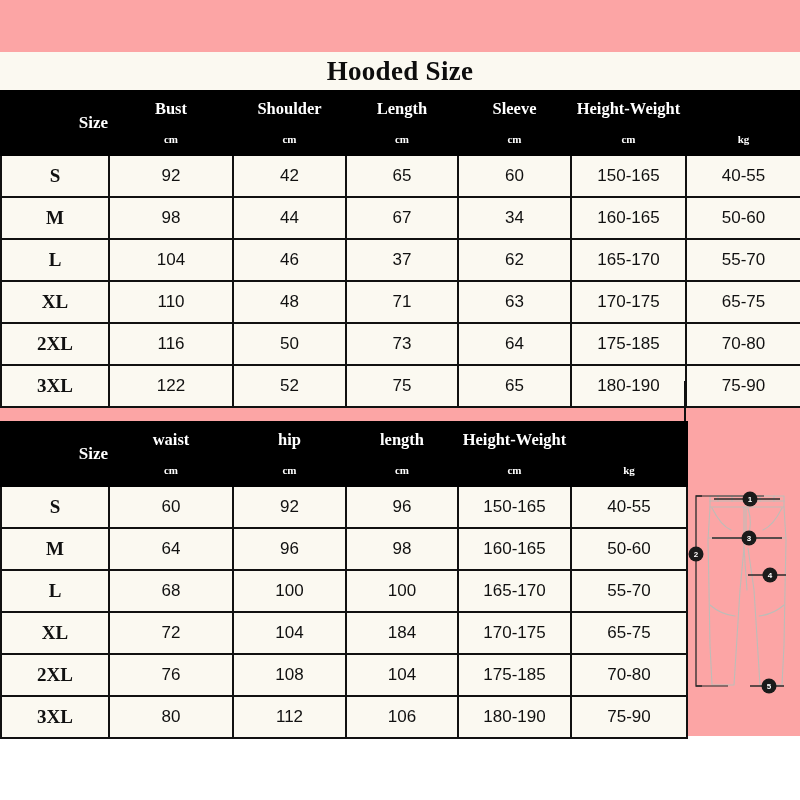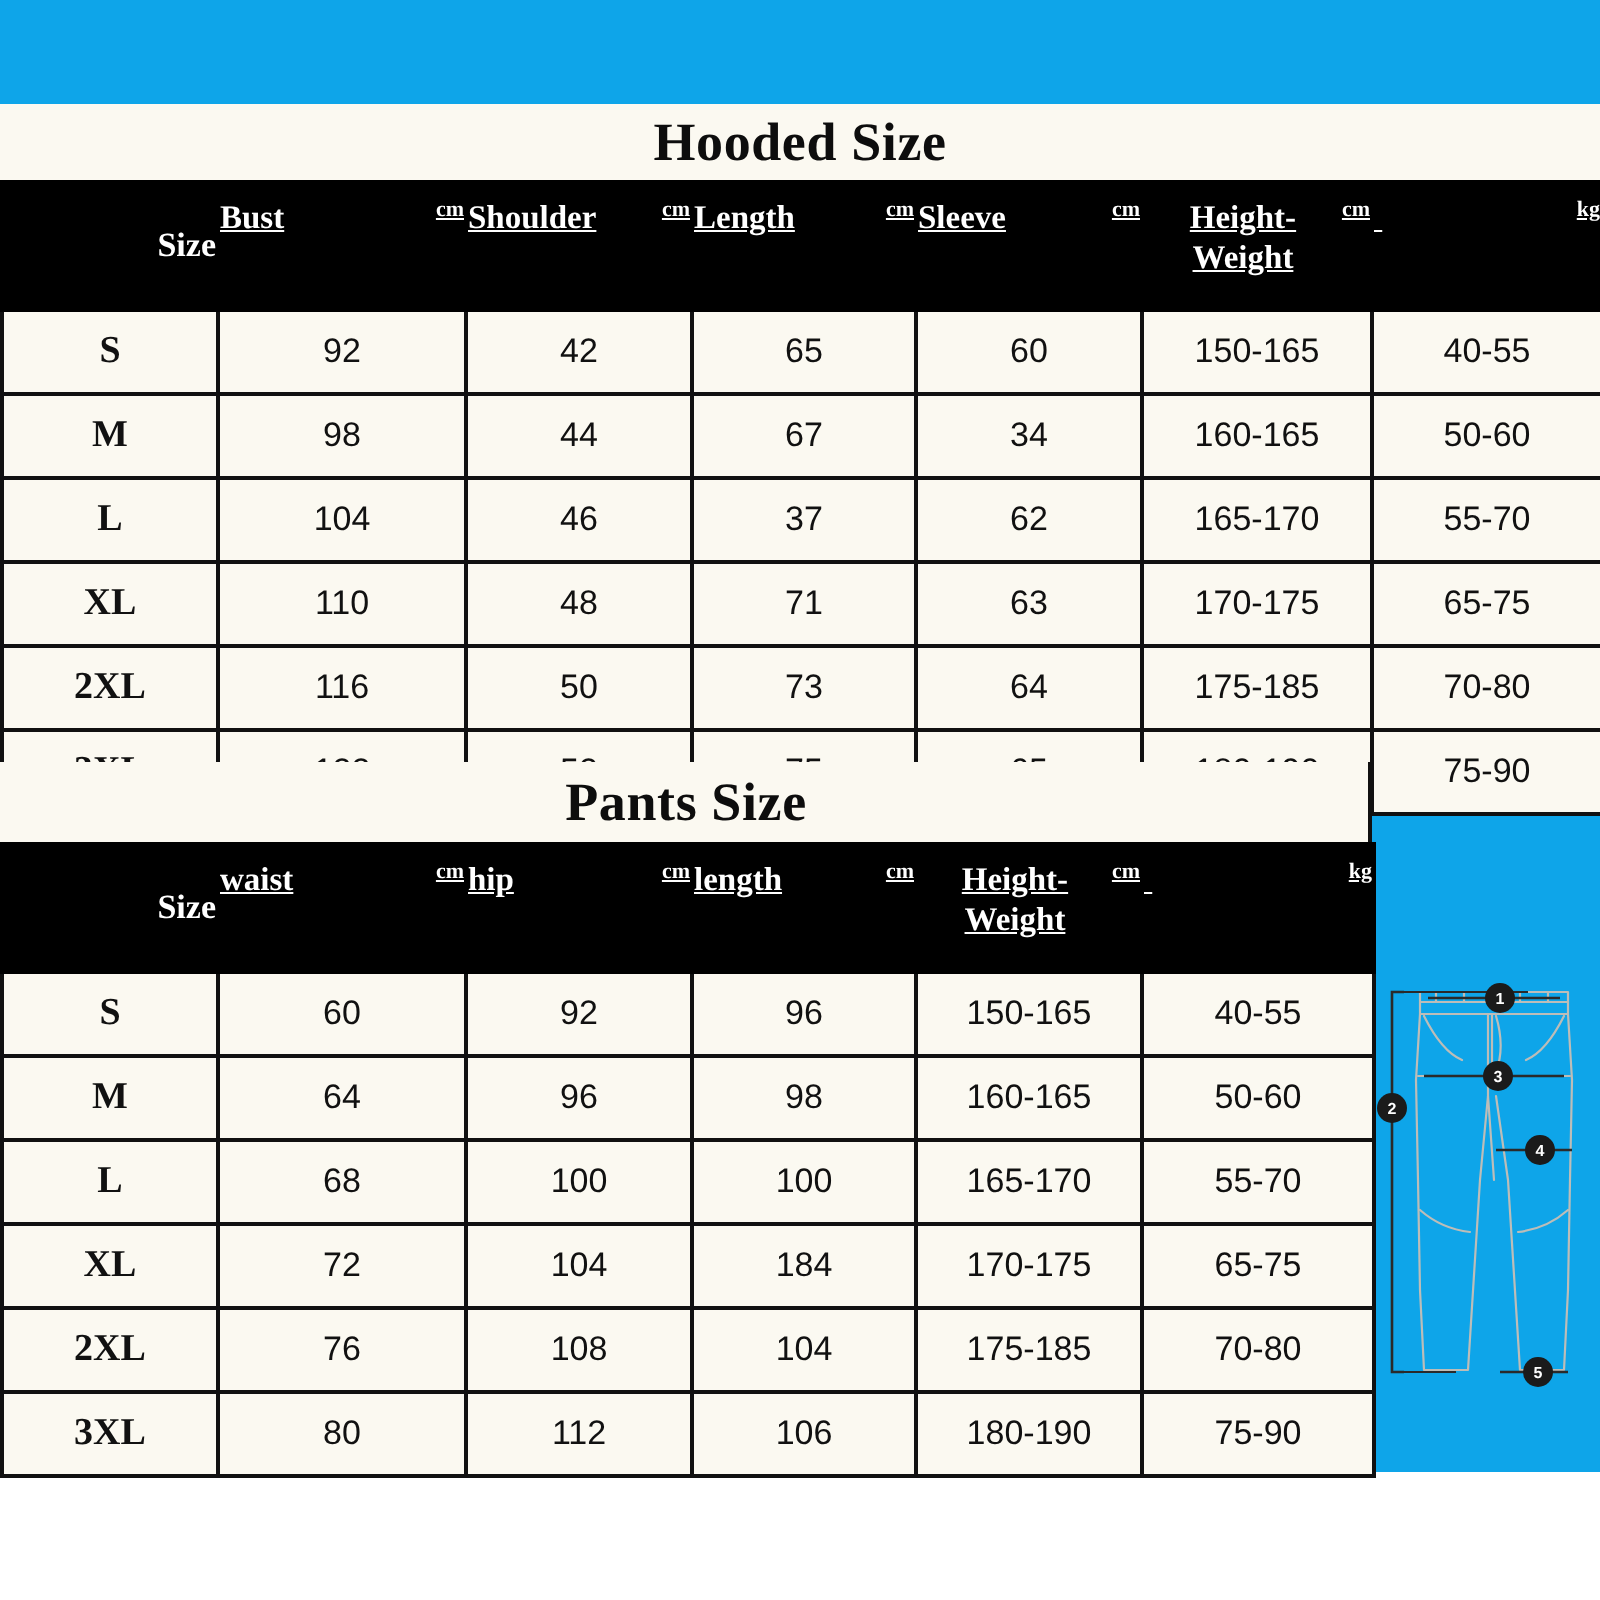--- a/index.html
+++ b/index.html
@@ -11,21 +11,21 @@
   body {
     width: 800px;
     height: 800px;
     font-family: "Liberation Serif", "DejaVu Serif", serif;
     overflow: hidden;
   }
   .page {
     position: relative;
     width: 800px;
     height: 736px;
-    background: #0ea5e9;
+    background: #fca5a5;
   }
 
   
   .chart-title {
     font-family: "Liberation Serif", "DejaVu Serif", serif;
     font-weight: bold;
     font-size: 27px;
     color: #0d0d0d;
     text-align: center;
     letter-spacing: 0.3px;
@@ -88,27 +88,26 @@
     height: 40px;
     font-family: "Liberation Sans", "DejaVu Sans", sans-serif;
   }
   table.size-table tbody td.size-cell {
     font-family: "Liberation Serif", "DejaVu Serif", serif;
     font-weight: bold;
     font-size: 19px;
   }
   .hdr-stack {
     display: flex;
-    flex-direction: row;
+    flex-direction: column;
     justify-content: space-between;
-    align-items: flex-start;
+    align-items: center;
     height: 100%;
     padding: 7px 0 9px 0;
     box-sizing: border-box;
-    text-decoration: underline;
   }
   .hdr-stack .unit { font-size: 11px; }
 
   
   #hooded-table { left: 0; top: 90px; width: 800px; }
   #hooded-table thead th { height: 62px; }
 
   
   #pants-table { left: 0; top: 421px; width: 686px; }
   #pants-table thead th { height: 62px; }
@@ -250,23 +249,20 @@
         <td>122</td>
         <td>52</td>
         <td>75</td>
         <td>65</td>
         <td>180-190</td>
         <td>75-90</td>
       </tr>
     </tbody>
   </table>
 
-  <div class="title-pants-row">
-    <span class="chart-title">Pants Size</span>
-  </div>
 
   <div class="right-divider"></div>
 
   <table class="size-table" id="pants-table">
     <colgroup>
       <col style="width:108px">
       <col style="width:124px">
       <col style="width:113px">
       <col style="width:112px">
       <col style="width:113px">

